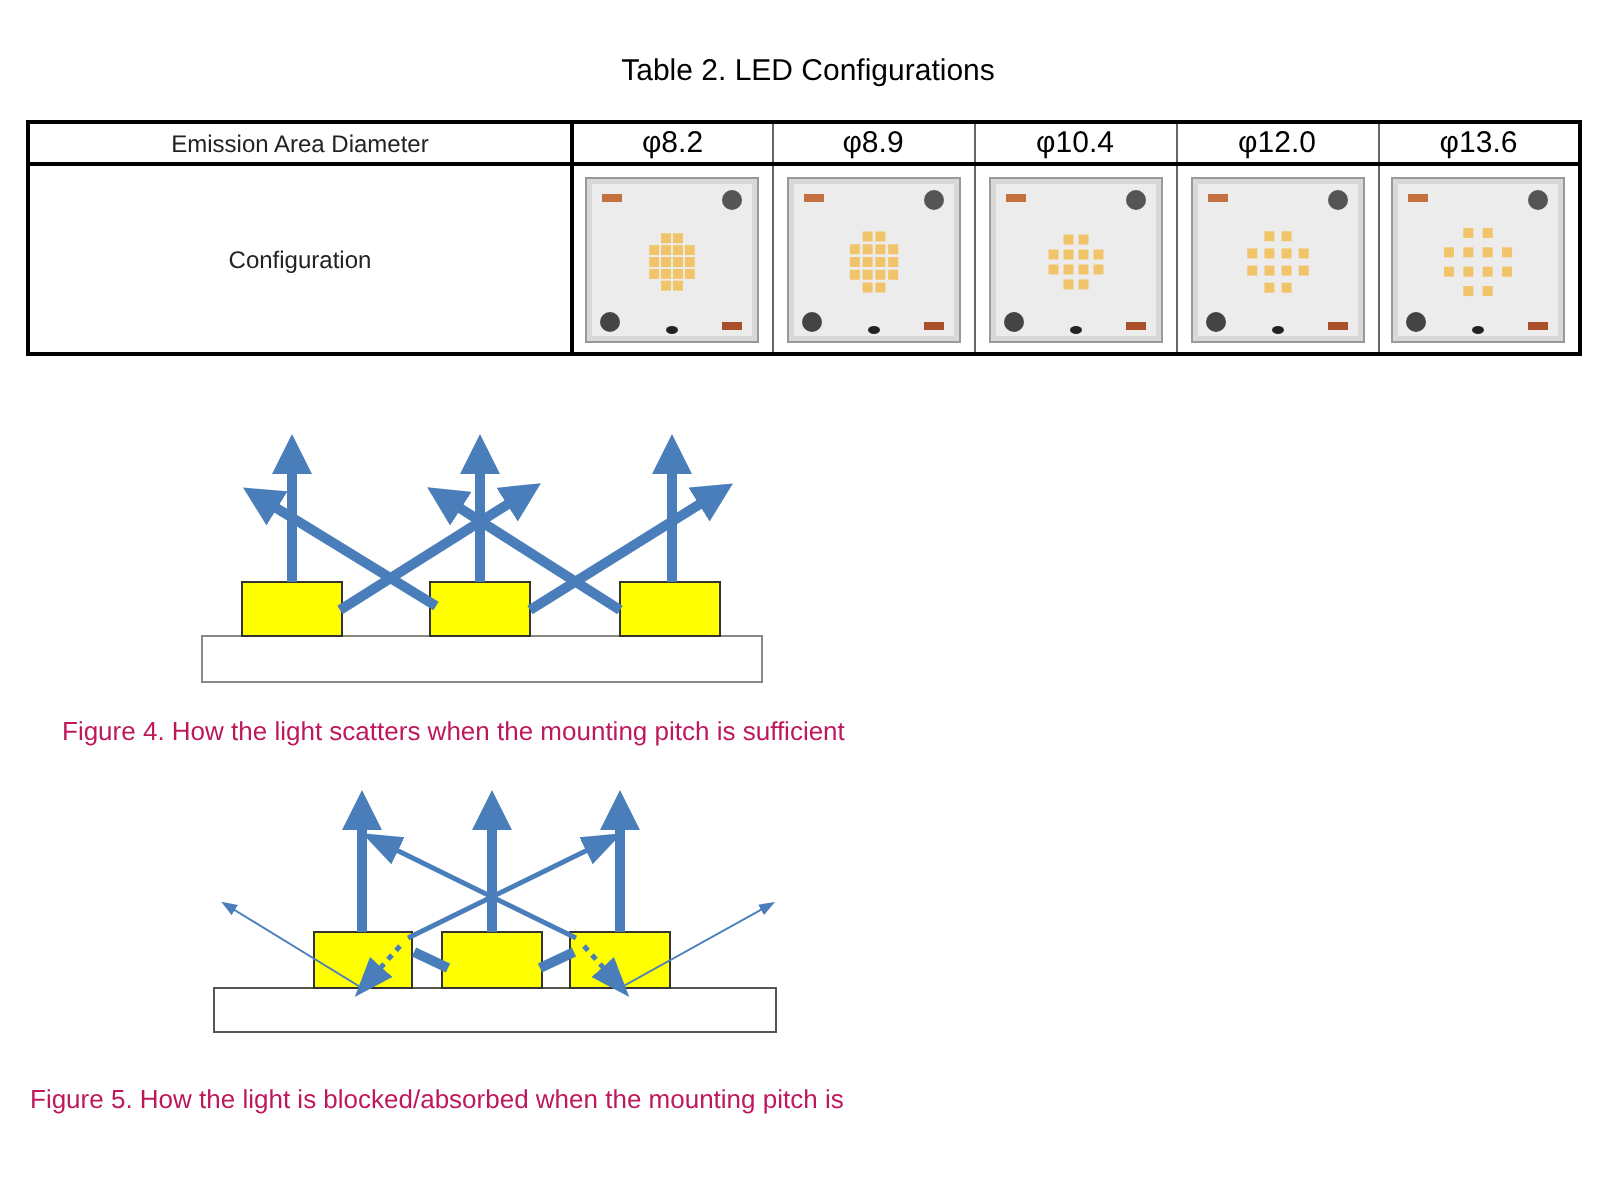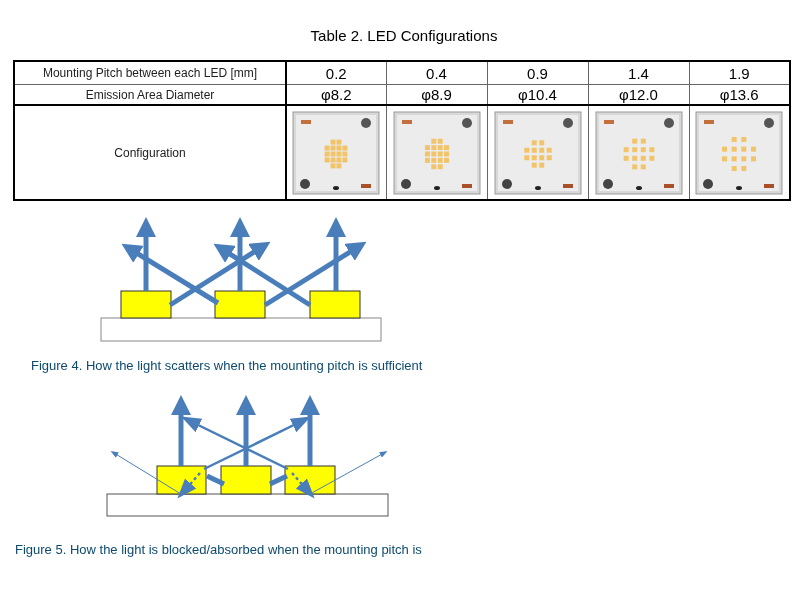--- a/index.html
+++ b/index.html
@@ -8,47 +8,39 @@
   table.cfg { position:absolute; left:13px; top:60px; border-collapse:collapse; width:776px; table-layout:fixed; }
   table.cfg td { border:1px solid #666; text-align:center; padding:0; }
   table.cfg { border:2px solid #000; }
   table.cfg td.lbl { font-size:12px; color:#222; }
   table.cfg td.val { font-size:15px; }
   table.cfg tr.r1 td { height:22px; }
   table.cfg tr.r2 td { height:19px; }
   table.cfg tr.r3 td { height:93px; border-top:2px solid #000;margin-top:14px; }
   table.cfg td.c0 { border-right:2px solid #000; }
   .photo { display:block; margin:3px auto; }
-  .cap { position:absolute; font-size:13px; color:#0c4a6e; }
+  .cap { position:absolute; font-size:13px; color:#be185d; }
   #fig4 { position:absolute; left:90px; top:205px; }
   #fig5 { position:absolute; left:100px; top:385px; }
 </style>
 </head>
 <body>
 
 <div class="title">Table 2. LED Configurations</div>
 
 <table class="cfg">
   <colgroup>
     <col style="width:272px">
       <col style="width:100px">
       <col style="width:101px">
       <col style="width:101px">
       <col style="width:101px">
       <col style="width:101px">
   </colgroup>
   <tbody>
-      <tr class="r1">
-    <td class="lbl c0">Mounting Pitch between each LED [mm]</td>
-    <td class="val">0.2</td>
-    <td class="val">0.4</td>
-    <td class="val">0.9</td>
-    <td class="val">1.4</td>
-    <td class="val">1.9</td>
-  </tr>
   <tr class="r2">
     <td class="lbl c0">Emission Area Diameter</td>
     <td class="val">φ8.2</td>
     <td class="val">φ8.9</td>
     <td class="val">φ10.4</td>
     <td class="val">φ12.0</td>
     <td class="val">φ13.6</td>
   </tr>
   <tr class="r3">
     <td class="lbl c0">Configuration</td>

